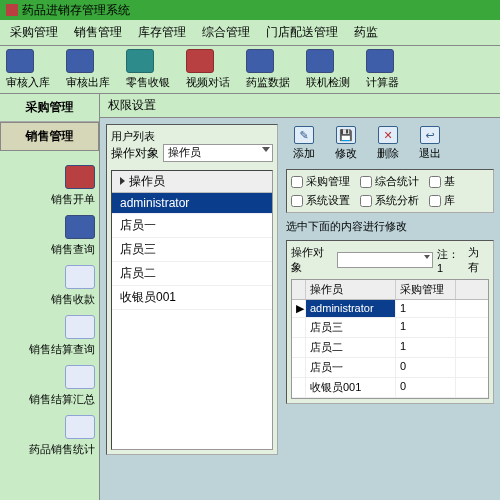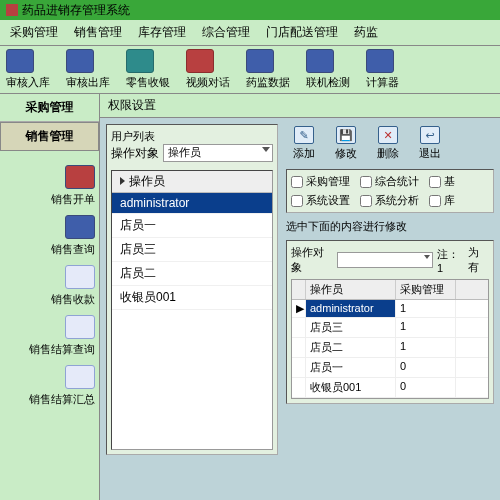--- a/index.html
+++ b/index.html
@@ -128,20 +128,24 @@
           <span>销售收款</span>
         </div>
       <div class="sideitem">
           <div class="sicon light"></div>
           <span>销售结算查询</span>
         </div>
       <div class="sideitem">
           <div class="sicon light"></div>
           <span>销售结算汇总</span>
         </div>
+      <div class="sideitem">
+          <div class="sicon light"></div>
+          <span>药品销售统计</span>
+        </div>
     </div>
   </div>
 
   <div class="content">
     <div class="panel-title">权限设置</div>
     <div class="inner">
       <div class="userlist">
         <div class="grouptitle">用户列表</div>
         <div class="row1">
           <span class="lbl">操作对象</span>

